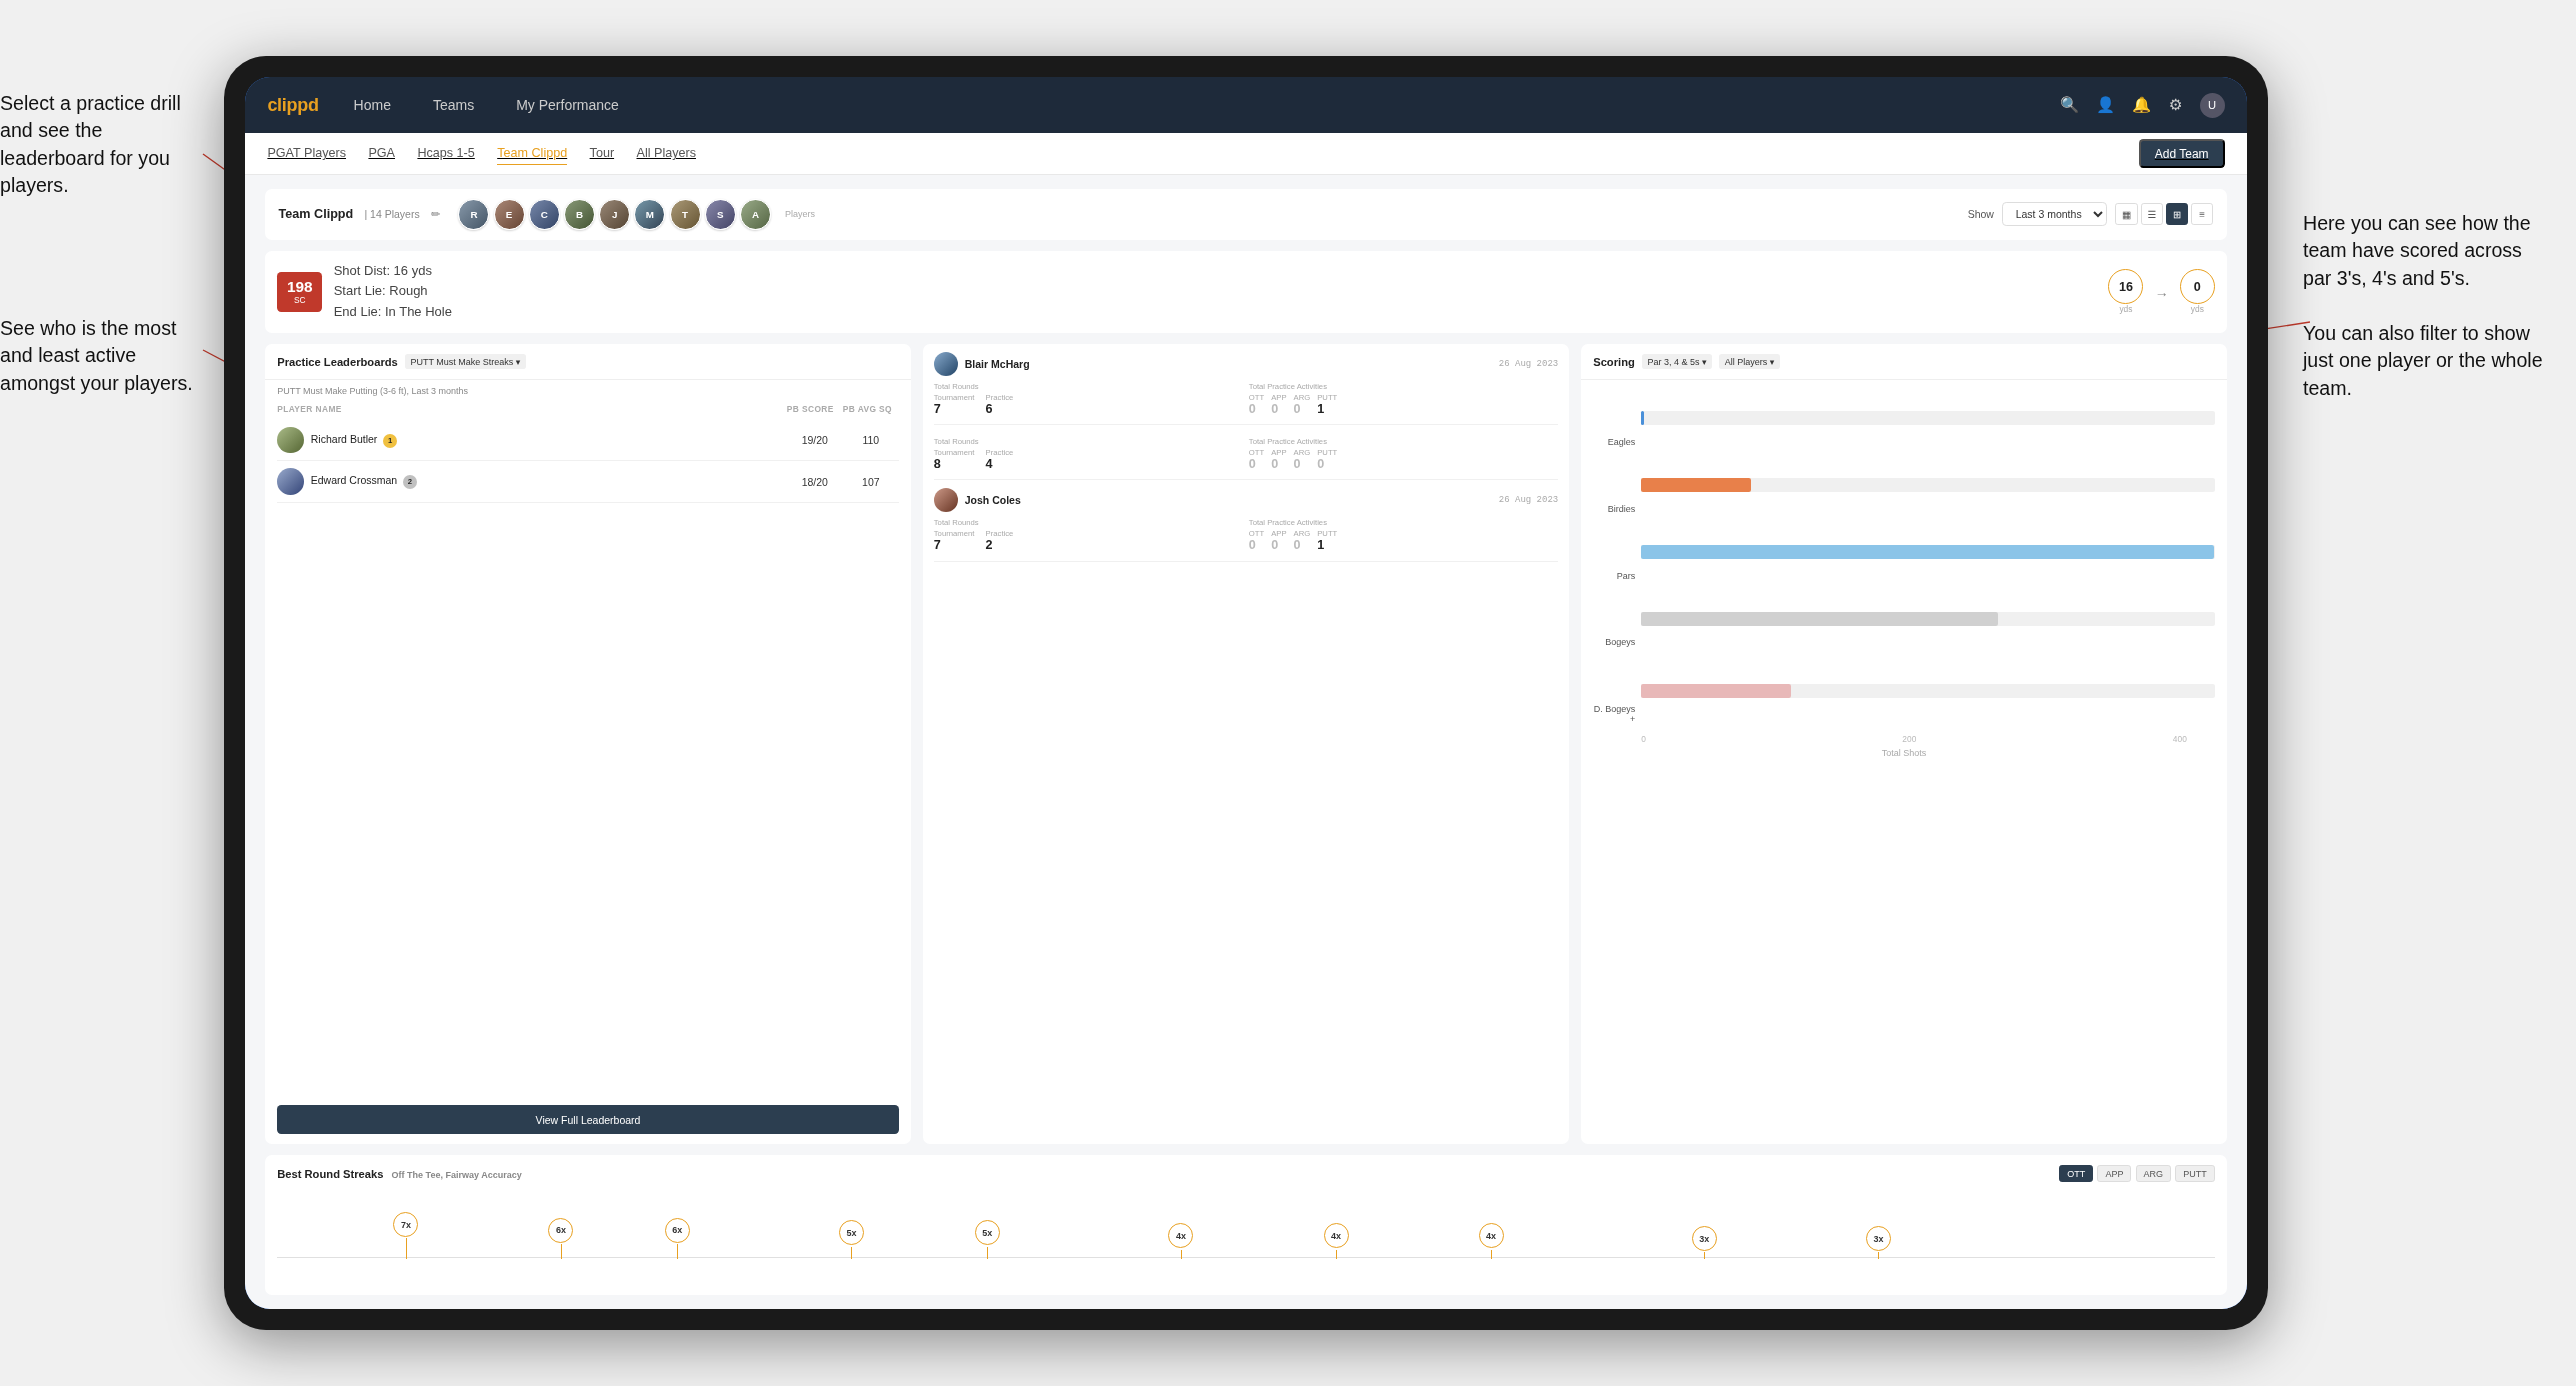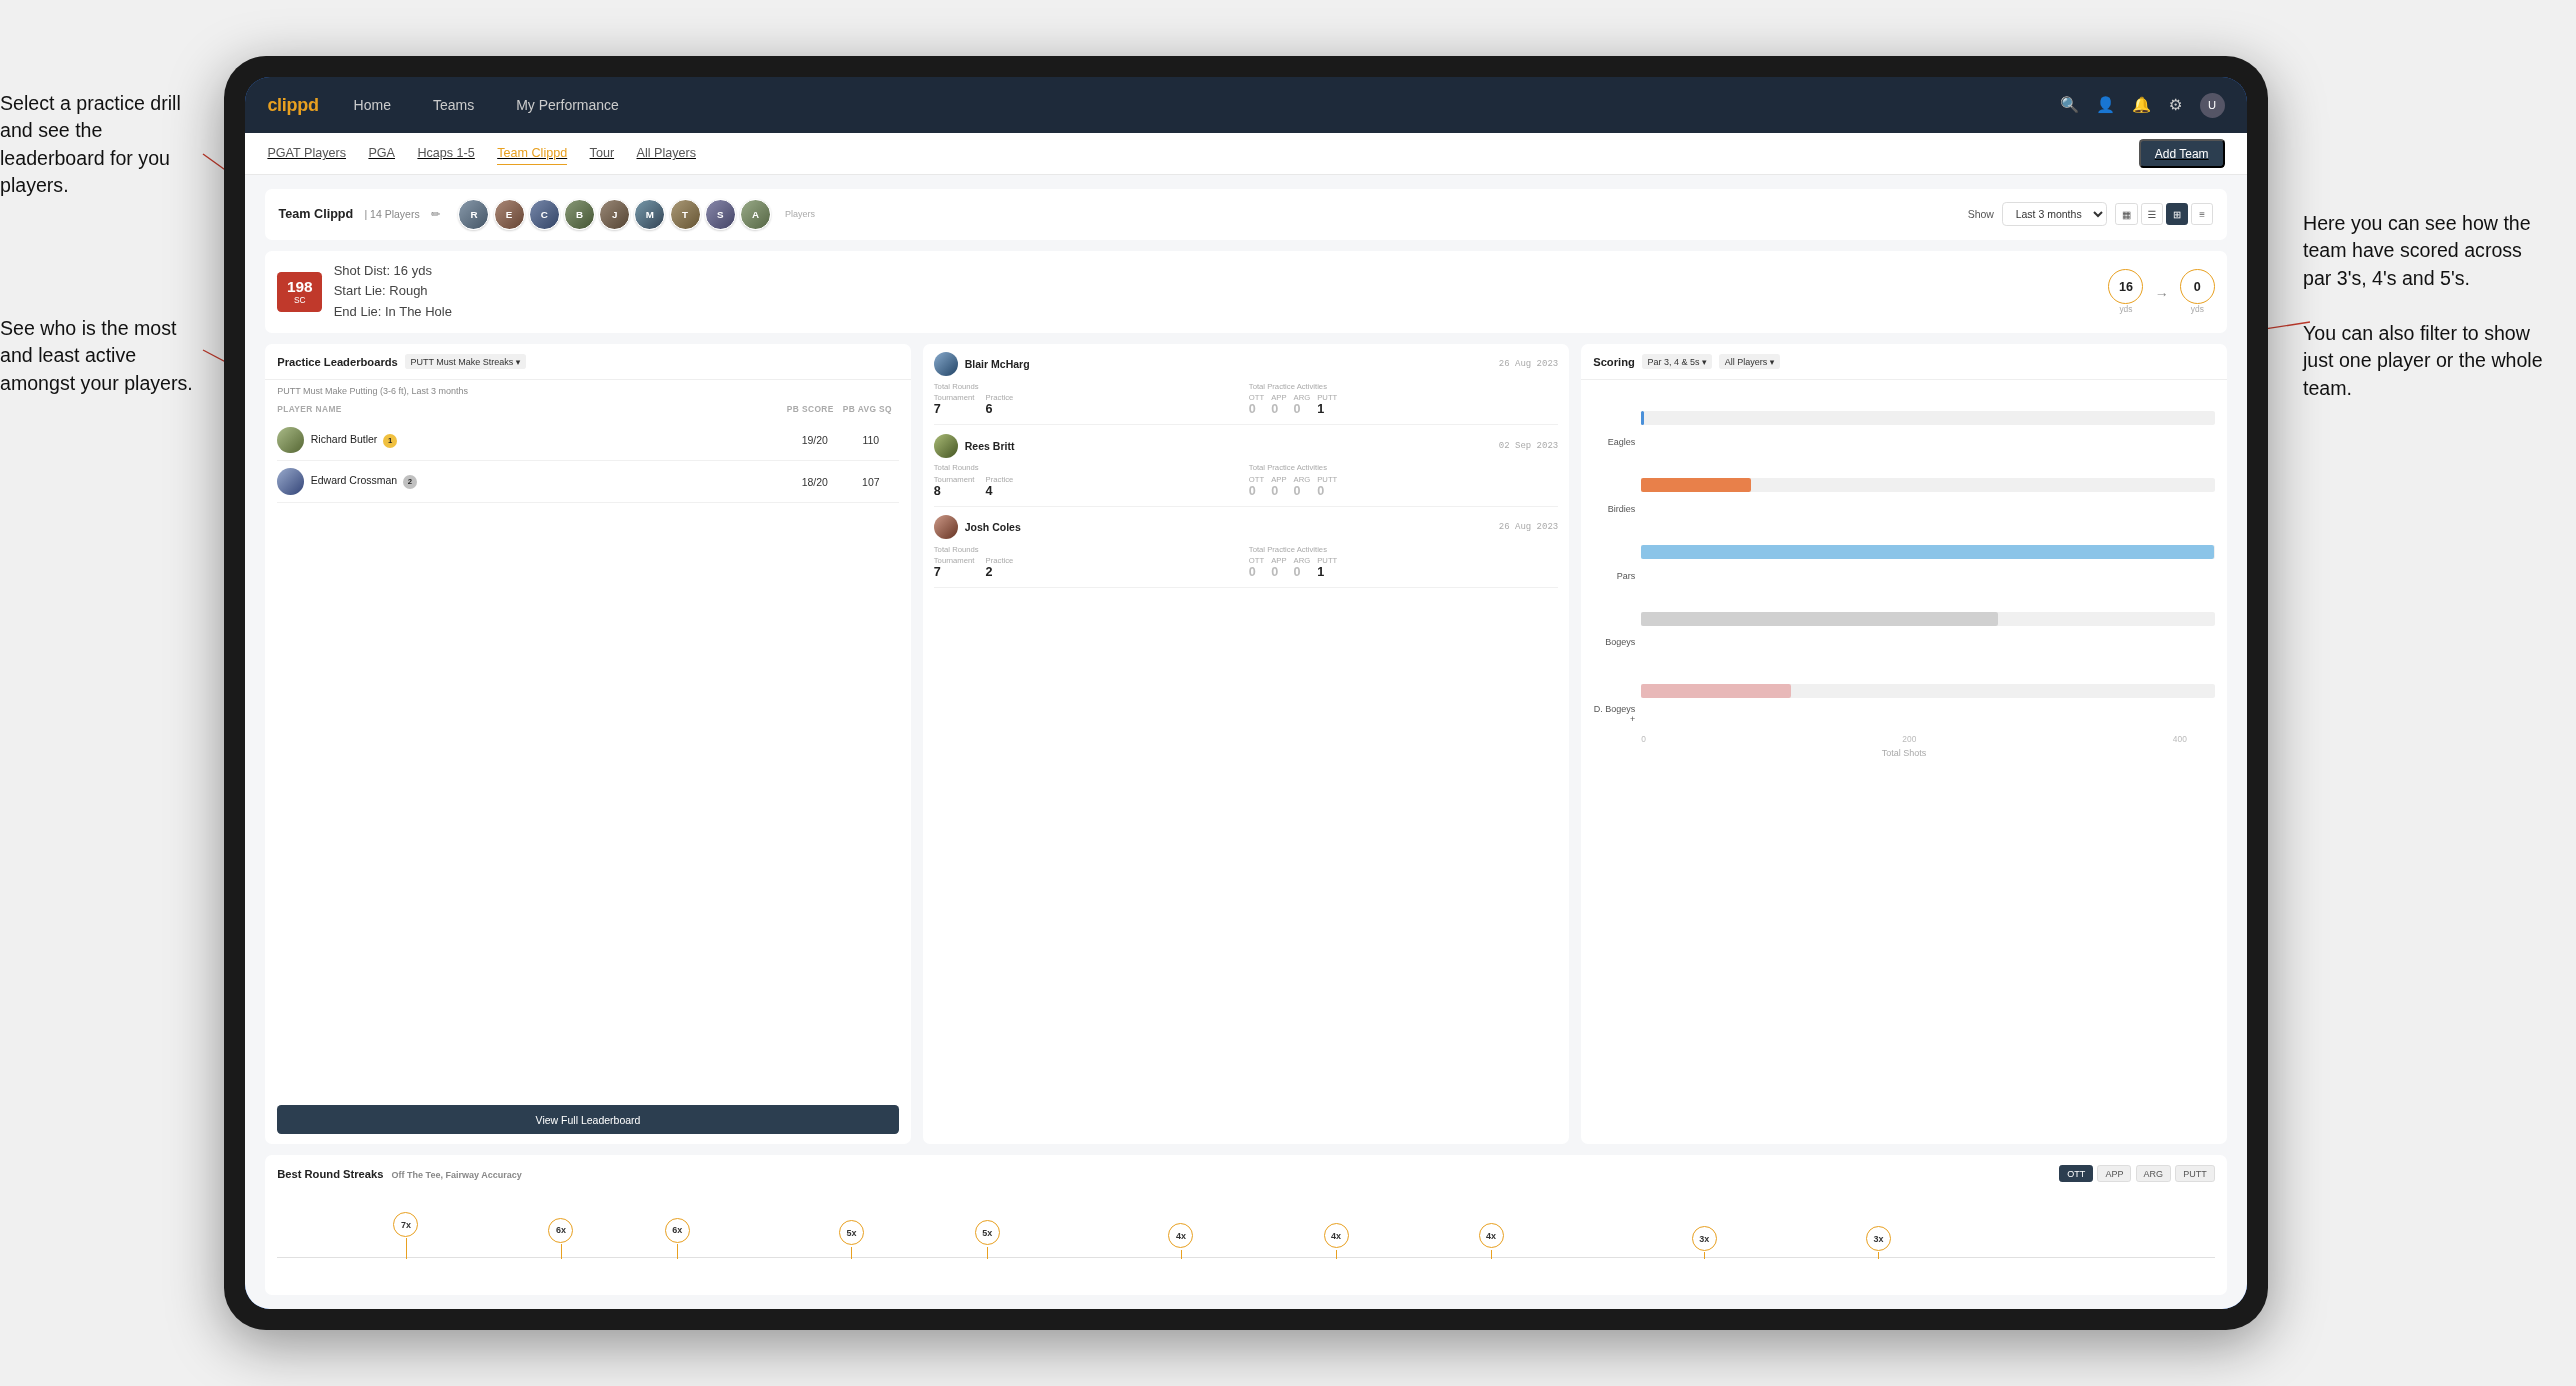--- a/index.html
+++ b/index.html
@@ -752,25 +752,20 @@
                     <div>
                       <div style="font-size:7.7px; color:#aaa;">PUTT</div>
                       <div style="font-size:12.6px; font-weight:700; color:#222;">1</div>
                     </div>
                   </div>
                 </div>
               </div>
             </div>
 
             <div class="activity-item">
-              <div class="activity-player-row">
-                <div class="activity-avatar" style="background:linear-gradient(135deg,#aabb77,#445522);"></div>
-                <span class="activity-name">Rees Britt</span>
-                <span class="activity-date">02 Sep 2023</span>
-              </div>
               <div style="display:grid; grid-template-columns:1fr 1fr; gap:5.6px; margin-top:2.8px;">
                 <div>
                   <div style="font-size:7.7px; color:#aaa; margin-bottom:2.1px;">Total Rounds</div>
                   <div style="display:flex; gap:11.2px;">
                     <div>
                       <div style="font-size:7.7px; color:#aaa;">Tournament</div>
                       <div style="font-size:12.6px; font-weight:700; color:#222;">8</div>
                     </div>
                     <div>
                       <div style="font-size:7.7px; color:#aaa;">Practice</div>

